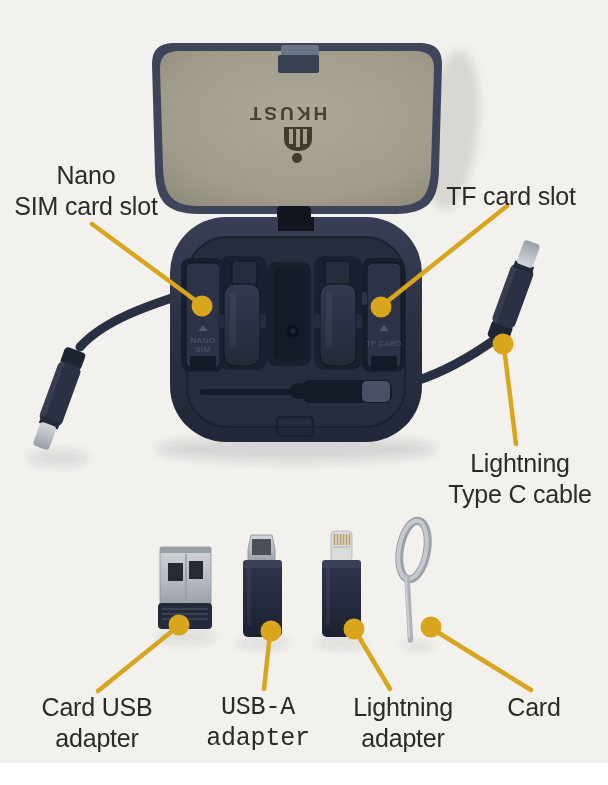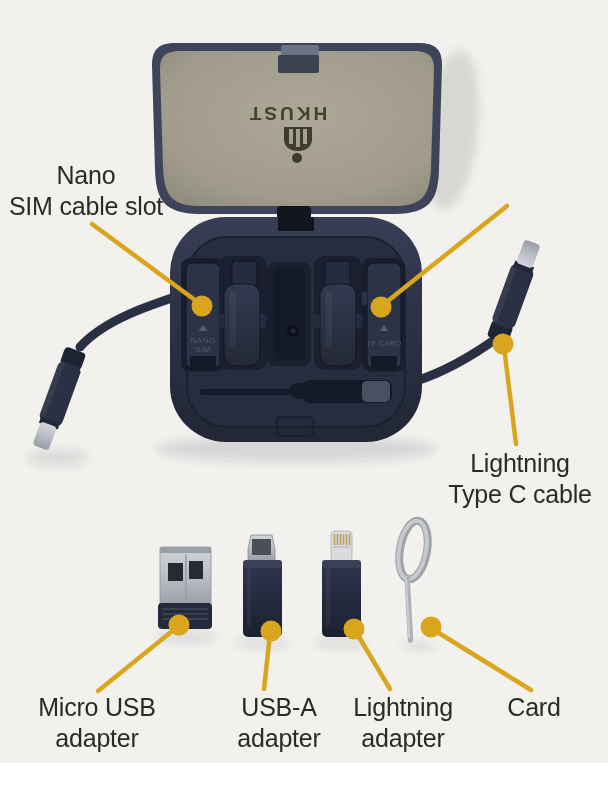--- a/index.html
+++ b/index.html
@@ -216,31 +216,34 @@
     <circle cx="503" cy="344" r="10.5"></circle>
     <circle cx="179" cy="625" r="10.5"></circle>
     <circle cx="271" cy="631" r="10.5"></circle>
     <circle cx="354" cy="629" r="10.5"></circle>
     <circle cx="431" cy="627" r="10.5"></circle>
   </g>
 </svg>
 
 <div class="lbl" style="left:86px;top:160px;">
   <div>Nano</div>
-  <div>SIM cable slot</div>
+  <div>SIM card slot</div>
+</div>
+<div class="lbl" style="left:511px;top:181px;">
+  <div>TF card slot</div>
 </div>
 <div class="lbl" style="left:520px;top:448px;">
   <div>Lightning</div>
   <div>Type C cable</div>
 </div>
 <div class="lbl" style="left:97px;top:692px;">
-  <div>Micro USB</div>
+  <div>Card USB</div>
   <div>adapter</div>
 </div>
-<div class="lbl" style="left:279px;top:692px;">
+<div class="lbl" style="left:258px;top:692px;font-family:Liberation Mono, monospace;">
   <div>USB-A</div>
   <div>adapter</div>
 </div>
 <div class="lbl" style="left:403px;top:692px;">
   <div>Lightning</div>
   <div>adapter</div>
 </div>
 <div class="lbl" style="left:534px;top:692px;">
   <div>Card</div>
 </div>

